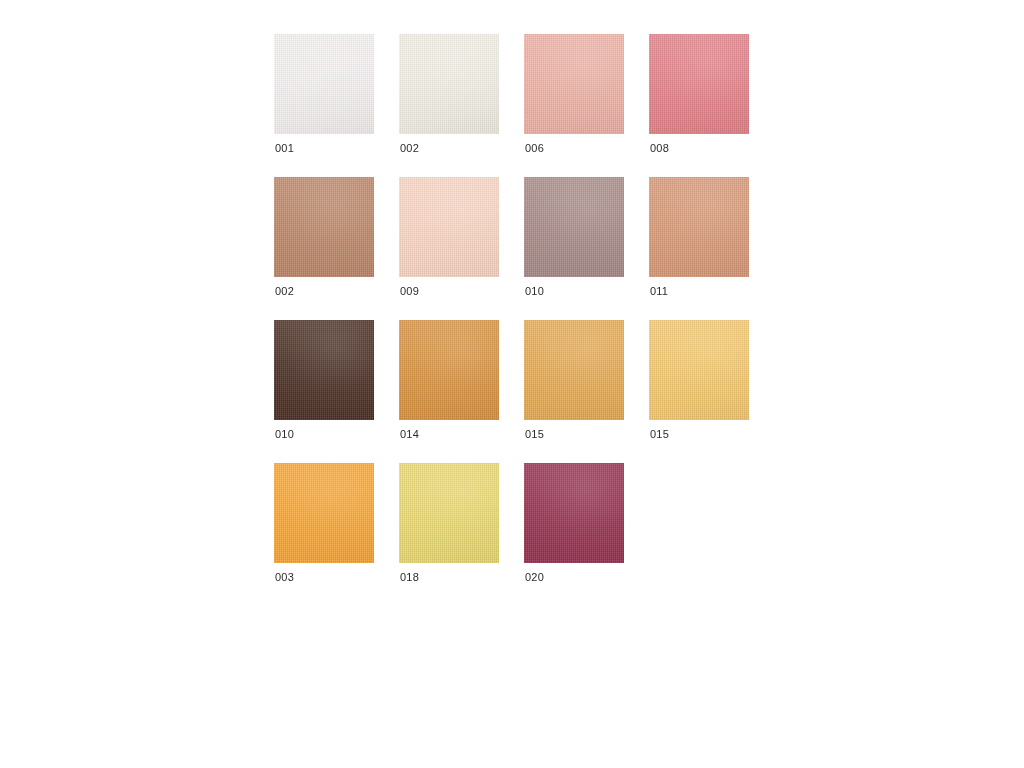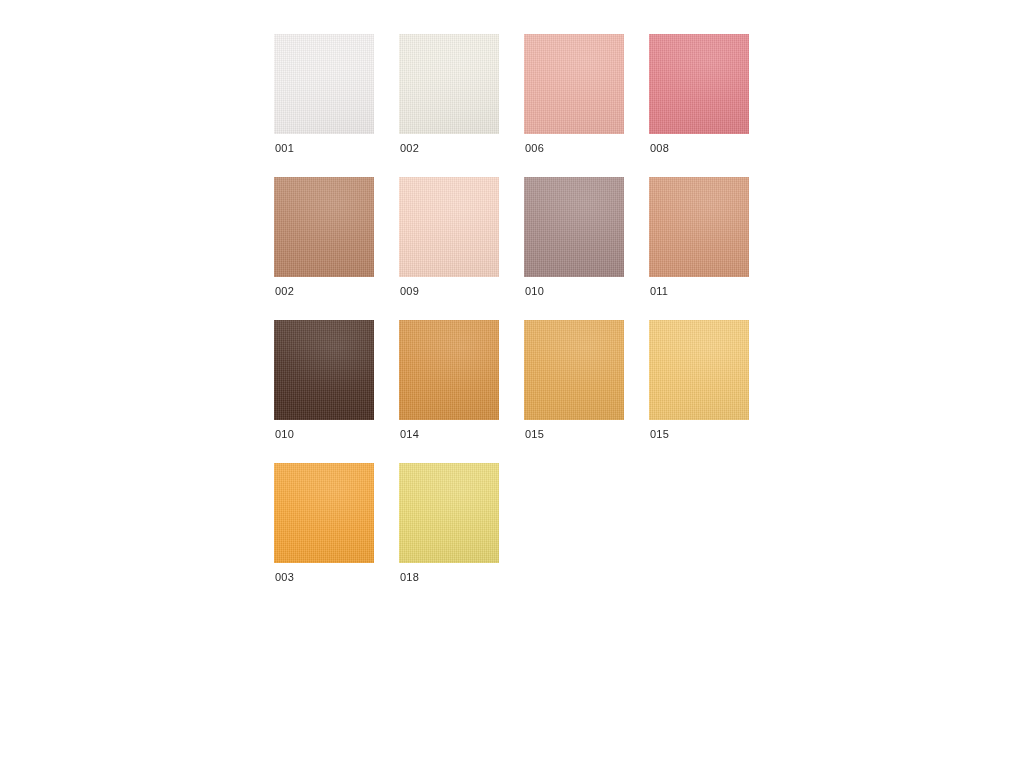--- a/index.html
+++ b/index.html
@@ -164,14 +164,20 @@
           <div class="swatch-sheen"></div>
         </div>
         <div class="swatch-label">003</div>
       </div>
       <div class="swatch-cell">
         <div class="swatch-chip" style="background-color: rgb(236, 219, 114);">
           <div class="swatch-sheen"></div>
         </div>
         <div class="swatch-label">018</div>
       </div>
+      <div class="swatch-cell">
+        <div class="swatch-chip" style="background-color: rgb(150, 48, 79);">
+          <div class="swatch-sheen"></div>
+        </div>
+        <div class="swatch-label">020</div>
+      </div>
     </div>
 </div>
 
 </body></html>

